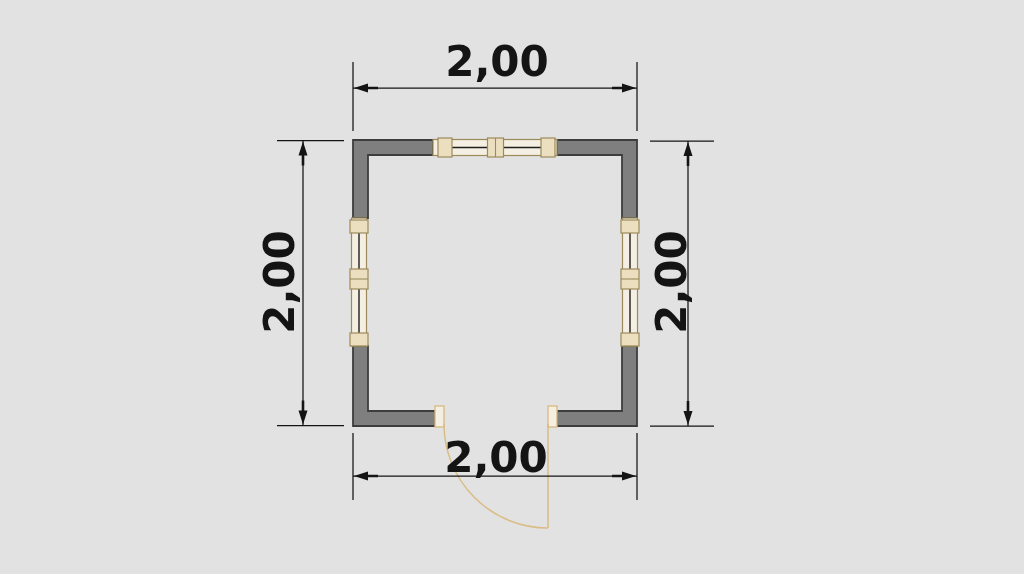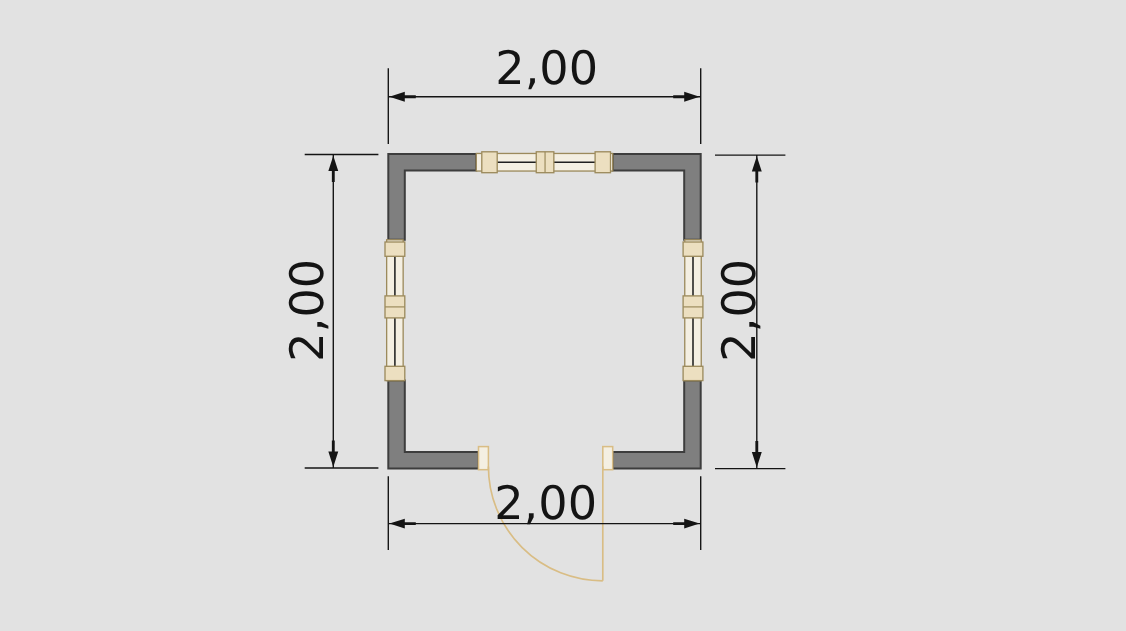--- a/index.html
+++ b/index.html
@@ -2,20 +2,21 @@
 <html style="--background: #e2e2e2; --wall-fill: #7f7f7f; --wall-outline: #3d3d3d; --dimension-ink: #141414; --joinery-outline: #9c8a5c; --joinery-fill: #f4efe2; --mullion-fill: #ecdfc0; --door-arc: #d9bd85;"><head>
 <meta charset="utf-8">
 <style>
   html, body { margin: 0; padding: 0; }
   .canvas {
     position: relative;
     width: 1024px;
     height: 574px;
     background: var(--background, #e2e2e2);
     overflow: hidden;
+    font-weight: bold;
   }
   svg { display: block; }
   .wall {
     fill: var(--wall-fill, #7f7f7f);
     stroke: var(--wall-outline, #3d3d3d);
     stroke-width: 1.8;
     stroke-linejoin: miter;
   }
   .win-frame {
     fill: var(--joinery-fill, #f4efe2);

